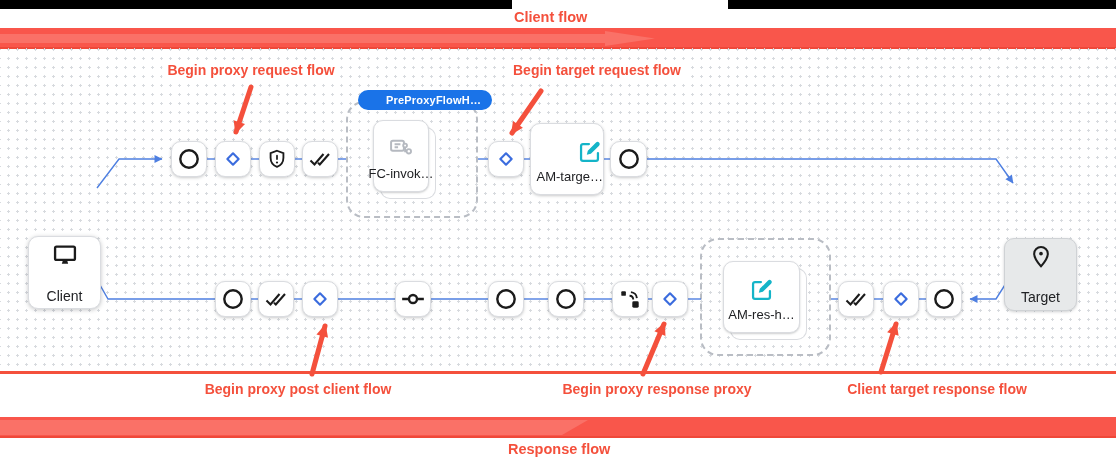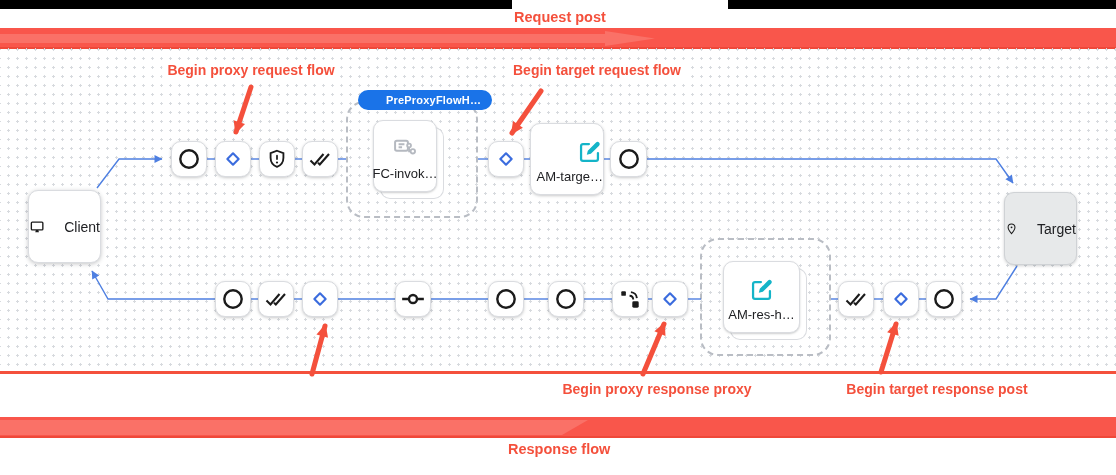--- a/index.html
+++ b/index.html
@@ -31,41 +31,41 @@
 
   
   .hook-group { position:absolute; border:2px dashed #B9BDC4; border-radius:18px; z-index:2; }
   .badge { position:absolute; background:#1A73E8; color:#fff; font-weight:bold; font-size:11px;
            padding:4px 11px; border-radius:11px; z-index:6; white-space:nowrap; letter-spacing:.2px; }
 
   
   .node { position:absolute; width:36px; height:36px; background:#fff; border:1px solid #DADCE0;
           border-radius:10px; display:flex; align-items:center; justify-content:center;
           box-shadow:0 1px 3px rgba(60,64,67,.28); z-index:4; }
-  .node.big { width:64px; height:72px; flex-direction:column; gap:3px; padding-top:4px; }
+  .node.big { width:56px; height:72px; flex-direction:column; gap:3px; padding-top:4px; }
   .node.stacked { box-shadow:0 1px 2px rgba(60,64,67,.25), 7px 7px 0 -1px #ffffff, 7px 7px 0 0 #DADCE0; }
   .node-label { font-size:13px; color:#202124; white-space:nowrap; }
   .endpoint { position:absolute; width:73px; height:73px; border-radius:10px; display:flex;
-              flex-direction:row; align-items:center; justify-content:center; gap:19px; z-index:4; }
+              flex-direction:column; align-items:center; justify-content:center; gap:19px; z-index:4;margin-top:46px; }
   .endpoint.client { left:28px; top:190px; background:#fff; border:1px solid #DADCE0; box-shadow:0 1px 4px rgba(60,64,67,.3); }
   .endpoint.target { left:1004px; top:192px; background:#E7E9EA; border:1px solid #CFD2D5; box-shadow:0 1px 3px rgba(60,64,67,.25); }
   .endpoint .node-label { font-size:14px; }
 
   svg.overlay { position:absolute; left:0; top:0; pointer-events:none; }
   #connectors { z-index:3; }
   #annotation-arrows { z-index:8; }
 </style>
 </head>
 <body>
 
 <div class="stage">
 
   <div class="black-bar"></div>
   <div class="black-bar-notch"></div>
-  <div class="flow-title req-title">Request post</div>
+  <div class="flow-title req-title">Client flow</div>
   <div class="red-bar top">
     <div class="bar-arrow right"></div>
   </div>
 
   <div class="canvas"></div>
   <div class="thin-red-line"></div>
 
   <div class="hook-group" style="left:346px; top:101px; width:132px; height:117px;"></div>
   <div class="badge" style="left:358px; top:90px;padding-left:28px;">PreProxyFlowH…</div>
   <div class="hook-group" style="left:700px; top:238px; width:131px; height:118px;"></div>
@@ -247,21 +247,22 @@
       <path d="M251,87 L236,132" marker-end="url(#mred)"></path>
       <path d="M541,91 L512,133" marker-end="url(#mred)"></path>
       <path d="M312,374 L325,326" marker-end="url(#mred)"></path>
       <path d="M643,374 L664,324" marker-end="url(#mred)"></path>
       <path d="M881,372 L896,324" marker-end="url(#mred)"></path>
     </g>
   </svg>
 
   <div class="anno" style="left:597px; top:61px;">Begin target request flow</div>
   <div class="anno" style="left:251px; top:61px;">Begin proxy request flow</div>
+  <div class="anno" style="left:298px; top:380px;">Begin proxy post client flow</div>
   <div class="anno" style="left:657px; top:380px;">Begin proxy response proxy</div>
-  <div class="anno" style="left:937px; top:380px;">Begin target response post</div>
+  <div class="anno" style="left:937px; top:380px;">Client target response flow</div>
 
   <div class="red-bar bottom">
     <div class="bar-arrow left"></div>
   </div>
   <div class="flow-title res-title">Response flow</div>
 
 </div>
 
 </body></html>

